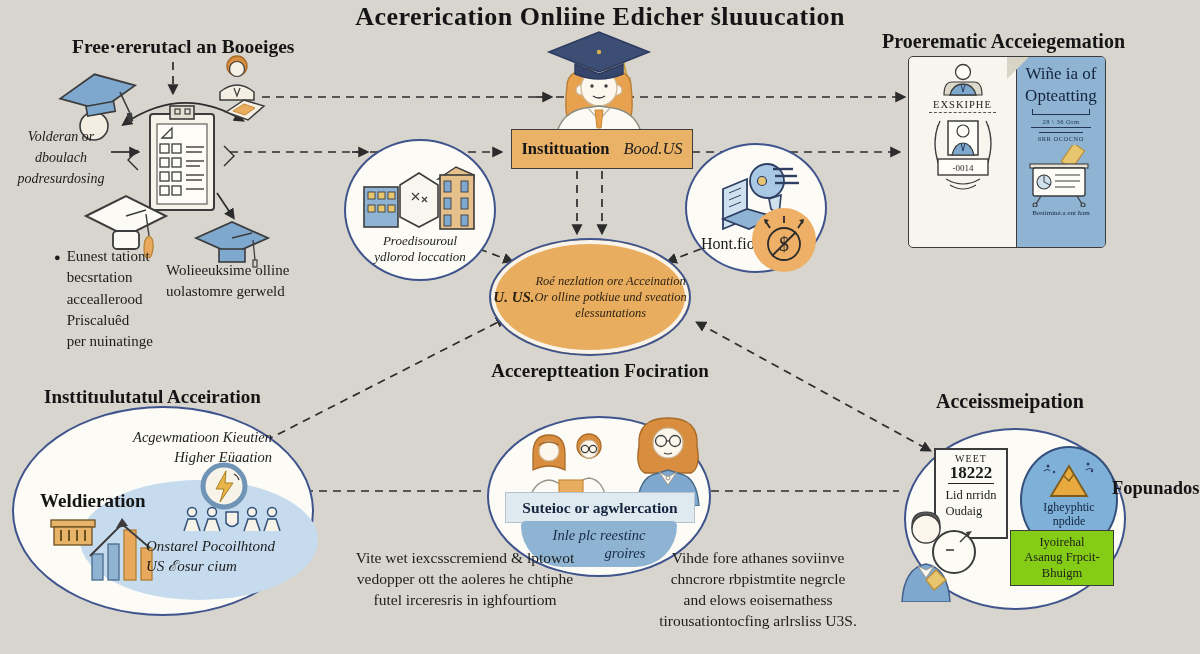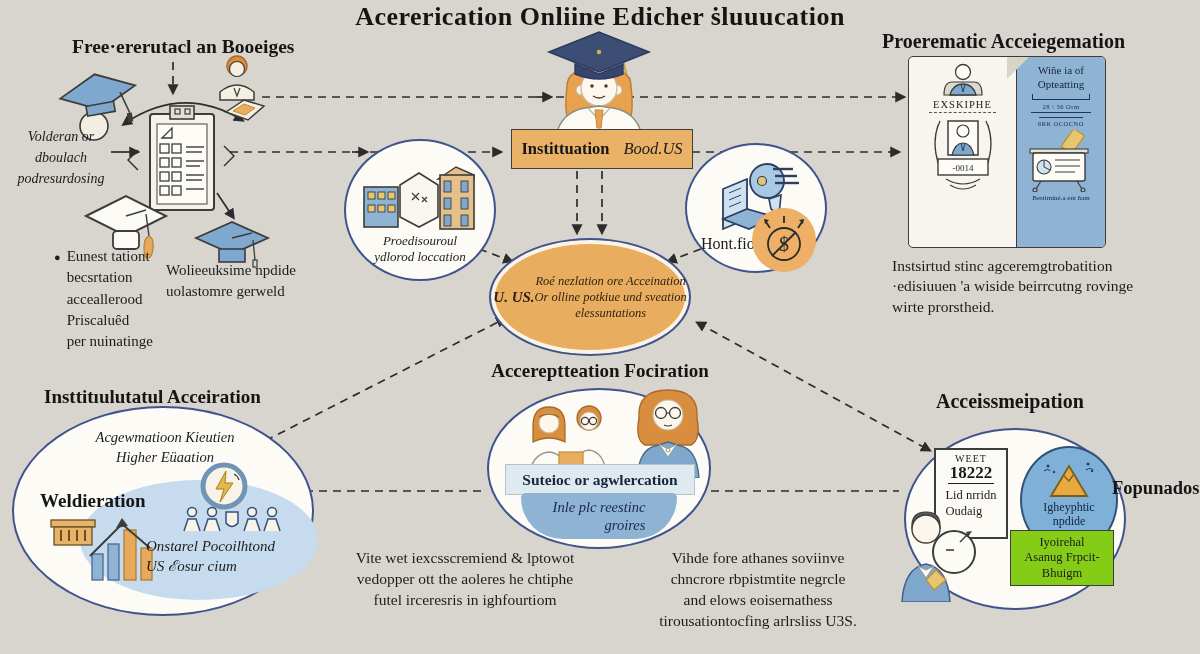--- a/index.html
+++ b/index.html
@@ -53,37 +53,37 @@
 
   .tr-heading{left:882px;top:30px;width:290px;font-size:20px;}
   .document{
     left:908px;top:56px;width:196px;height:190px;border:1.6px solid #3c3c3c;border-radius:5px;
     background:#f7f5ee;display:flex;overflow:hidden;
   }
   .doc-left{width:99px;padding:5px 4px;display:flex;flex-direction:column;align-items:center;}
   .doc-label{font-size:10.5px;letter-spacing:1px;border-bottom:1px dashed #555;padding:1px 4px 2px;margin:2px 0;}
   .doc-right{flex:1;background:#8fb3d3;border-left:1.5px solid #3c3c3c;padding:6px 4px 4px;display:flex;flex-direction:column;align-items:center;position:relative;}
   .fold{position:absolute;left:98px;top:0;width:0;height:0;border-top:22px solid #d8d4c6;border-right:22px solid transparent;z-index:3;}
-  .panel-title{font-size:11px;color:#14243d;text-align:center;line-height:1.3;}
+  .panel-title{font-size:17px;color:#14243d;text-align:center;line-height:1.3;}
   .panel-bracket{width:56px;height:5px;border-bottom:1.2px solid #223454;border-left:1.2px solid #223454;border-right:1.2px solid #223454;margin:2px 0 3px;}
   .panel-small{font-size:6.5px;color:#1d3152;letter-spacing:.5px;}
   .panel-rule{width:60px;border-top:1.1px solid #24365a;margin:2px 0;}
   .panel-rule.w2{width:44px;}
   .panel-footer{font-size:7px;color:#17294a;margin-top:2px;}
   .tr-paragraph{left:892px;top:256px;width:306px;font-size:15.5px;line-height:1.32;}
 
   .bl-heading{left:44px;top:386px;width:250px;font-size:19px;}
   .bl-ellipse{left:12px;top:406px;width:298px;height:206px;}
-  .bl-title{position:absolute;left:44px;top:20px;width:214px;font-size:14.5px;line-height:1.35;text-align:center;}
+  .bl-title{position:absolute;left:44px;top:20px;width:214px;font-size:14.5px;line-height:1.35;text-align:right;}
   .bl-label{position:absolute;left:26px;top:82px;font-size:19px;}
   .cloud{position:absolute;left:66px;top:72px;width:238px;height:120px;background:#c6dcee;border-radius:55%;}
   .cloud-text{position:absolute;left:132px;top:128px;width:170px;font-size:15px;line-height:1.35;}
 
   .bc-heading{left:488px;top:360px;width:224px;font-size:19px;text-align:center;}
-  .bc-ellipse{left:487px;top:388px;width:220px;height:157px;}
+  .bc-ellipse{left:487px;top:416px;width:220px;height:157px;}
   .banner1{position:absolute;left:16px;top:74px;width:188px;height:29px;background:#dfe9f0;border:1px solid #b3c2cd;
            display:flex;align-items:center;justify-content:center;font-size:15.5px;font-weight:600;color:#16263f;}
   .banner2{position:absolute;left:32px;top:103px;width:156px;height:46px;background:#8fb3d3;border-radius:8px 8px 70px 70px;
            display:flex;align-items:center;justify-content:center;text-align:right;font-size:14.5px;line-height:1.25;color:#17294a;}
   .p1{left:328px;top:548px;width:274px;font-size:15.5px;line-height:1.35;}
   .p2{left:624px;top:548px;width:268px;font-size:15.5px;line-height:1.35;}
 
   .br-heading{left:936px;top:390px;width:230px;font-size:20px;}
   .br-ellipse{left:904px;top:428px;width:218px;height:178px;}
   .weet-box{position:absolute;left:28px;top:18px;width:70px;height:84px;background:#fbfaf5;border:2px solid #3c3c3c;
@@ -207,21 +207,21 @@
   </svg>
 
   <div class="abs bullet-block z2">
     <span class="bullet-dot">●</span>
     <span class="pre">Eunest tationt
 becsrtation
 acceallerood
 Priscaluêd
 per nuinatinge</span>
   </div>
-  <div class="abs cap-note pre z2">Wolieeuksime npdide
+  <div class="abs cap-note pre z2">Wolieeuksime olline
 uolastomre gerweld</div>
 
   <svg class="abs z2" style="left:526px;top:24px" width="146" height="112" viewBox="0 0 146 112">
     <line x1="94" y1="22" x2="101" y2="54" stroke="#caa23c" stroke-width="2"></line>
     <rect x="98" y="54" width="6" height="13" fill="#d9b04c" stroke="#a8801f" stroke-width="1"></rect>
     <path d="M41 62 Q36 104 52 106 L94 106 Q110 104 105 62 Q105 44 73 44 Q41 44 41 62 Z" fill="#e8a14e" stroke="#b97f35" stroke-width="1.4"></path>
     <circle cx="55" cy="66" r="5" fill="#fdf7ee" stroke="#c9b79a" stroke-width="1.2"></circle>
     <circle cx="91" cy="66" r="5" fill="#fdf7ee" stroke="#c9b79a" stroke-width="1.2"></circle>
     <circle cx="73" cy="64" r="18" fill="#fdf7ee" stroke="#cbb998" stroke-width="1.3"></circle>
     <circle cx="66" cy="62" r="1.7" fill="#3a3a3a"></circle>
@@ -356,23 +356,20 @@
             <line x1="32" y1="42" x2="52" y2="42"></line>
         </g>
         <line x1="18" y1="51" x2="13" y2="59" stroke="#3c3c3c" stroke-width="1.3"></line>
         <line x1="54" y1="51" x2="59" y2="59" stroke="#3c3c3c" stroke-width="1.3"></line>
         <circle cx="12" cy="60" r="2" fill="none" stroke="#3c3c3c" stroke-width="1.1"></circle>
         <circle cx="60" cy="60" r="2" fill="none" stroke="#3c3c3c" stroke-width="1.1"></circle>
       </svg>
       <div class="panel-footer">Bestiminé.a ent ñam</div>
     </div>
   </div>
-  <div class="abs tr-paragraph pre z2">Instsirtud stinc agceremgtrobatition
-·edisiuuen 'a wiside beirrcutng rovinge
-wirte prorstheid.</div>
 
   <div class="abs bl-heading h z2">Insttitıulutatul Acceiration</div>
   <div class="abs circle bl-ellipse z2">
     <div class="cloud"></div>
     <div class="bl-title it pre">Acgewmatioon Kieutien
 Higher Eüaation</div>
     <div class="bl-label h">Weldieration</div>
     <svg style="position:absolute;left:36px;top:108px" width="48" height="32" viewBox="0 0 48 32">
       <rect x="1" y="4" width="44" height="7" fill="#e8b46a" stroke="#6b4f1f" stroke-width="1.3"></rect>
       <rect x="4" y="11" width="38" height="18" fill="#e8b46a" stroke="#6b4f1f" stroke-width="1.3"></rect>

